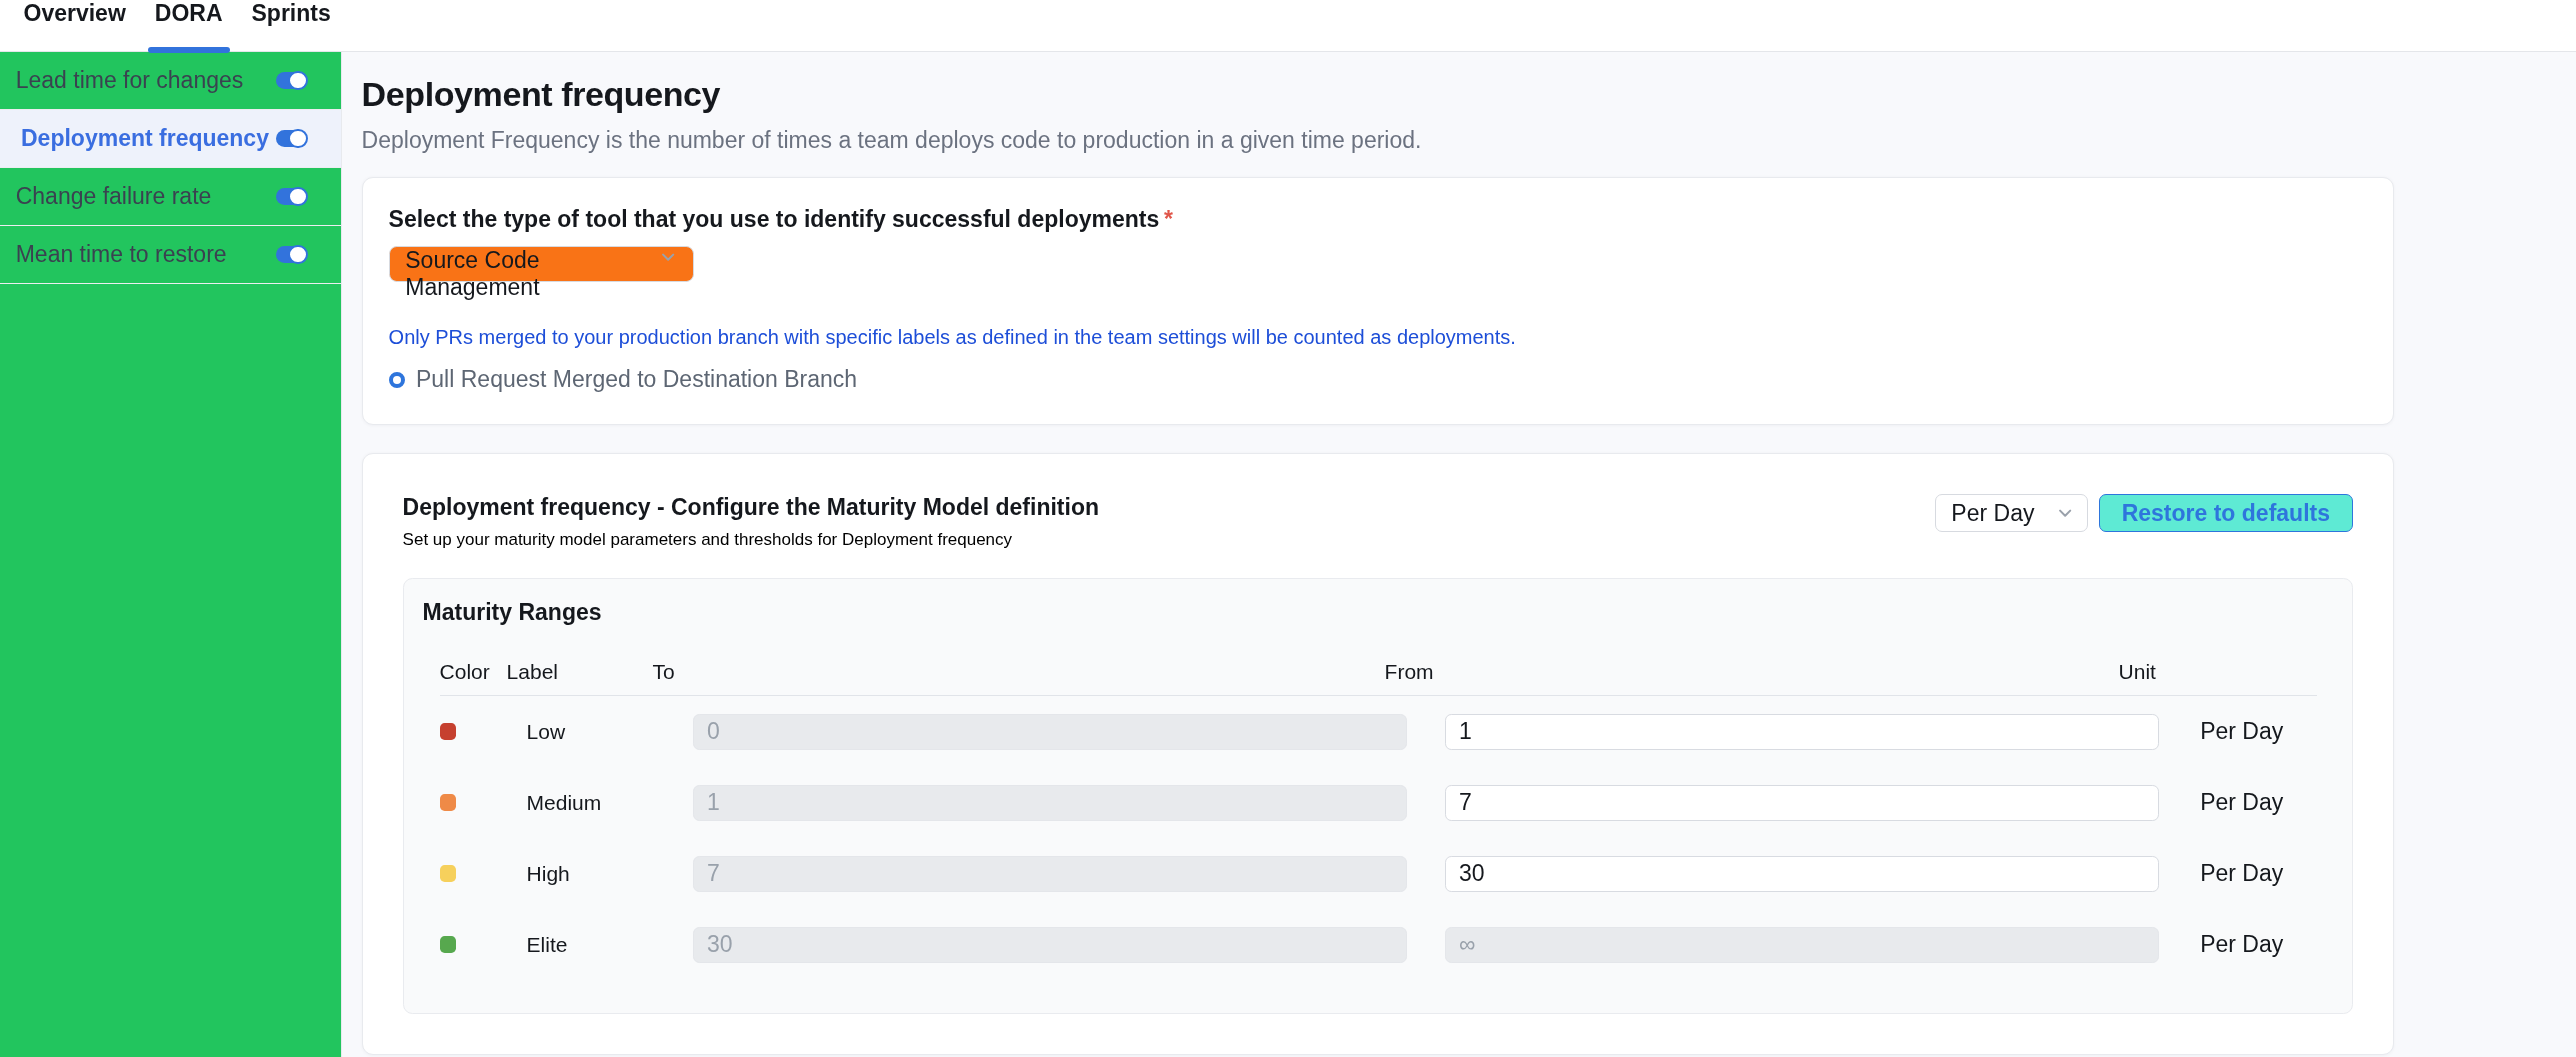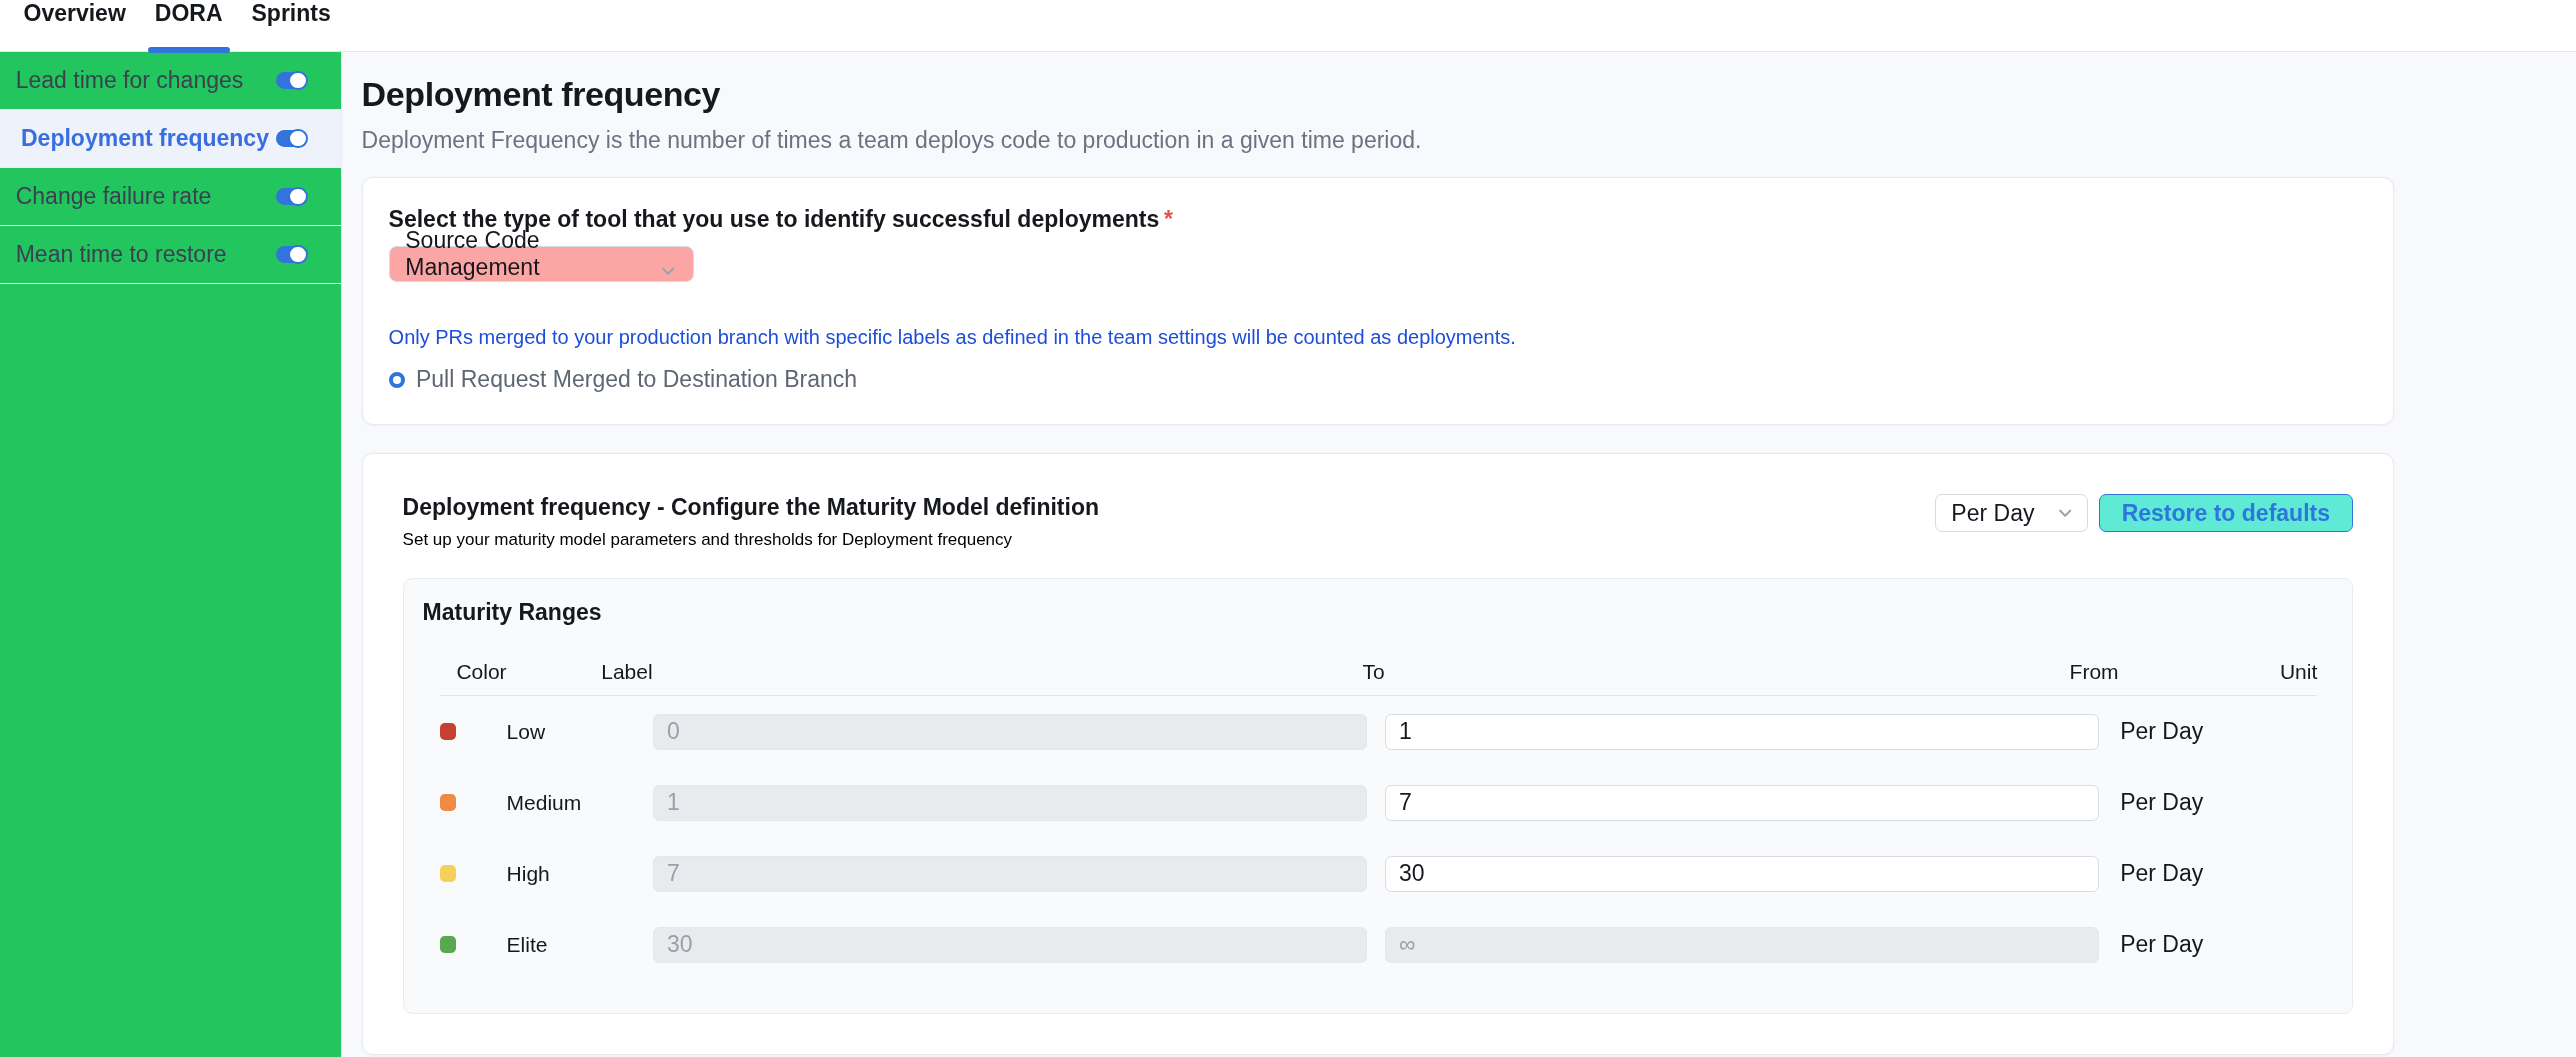--- a/index.html
+++ b/index.html
@@ -57,22 +57,22 @@
 
   .card {
     background:#ffffff; border:0.8px solid #e8eaee; border-radius:11px;
     box-shadow:0 0.8px 3.1px rgba(20,30,60,0.04);
   }
   .card1 { margin-top:23.5px; padding:28px 26px 31px 26px; }
   .field-label { font-size:23px; font-weight:600; color:#15181d; }
   .req-mark { color:#e0564a; margin-left:4.7px; font-weight:600; }
 
   .selectbox {
-    margin-top:13.3px; width:305px; height:36px; background:#fca5a5;
-    border:1.6px solid #d7dae0; border-radius:7.8px; display:flex; align-items:flex-end;
+    margin-top:13.3px; width:305px; height:36px; background:#f97316;
+    border:1.6px solid #d7dae0; border-radius:7.8px; display:flex; align-items:flex-start;
     justify-content:space-between; padding:0 14px 0 15.7px; font-size:23px; color:#15181d;
     cursor:pointer;
     gap:33px;
   }
   .chev { width:20.3px; height:20.3px; flex:0 0 auto; }
   .note { margin-top:44px; font-size:20px; color:#1d4ed8; }
   .radio-row { margin-top:17px; display:flex; align-items:center; }
   .radio {
     width:16.4px; height:16.4px; border-radius:50%; background:#ffffff;
     border:4.7px solid #2e75dc; flex:0 0 auto; cursor:pointer;
@@ -99,22 +99,22 @@
     margin-top:28px; background:#f9fafb; border:0.8px solid #e9ebef;
     border-radius:9.4px; padding:20.3px 19px 33px 19px;
   }
   .panel-title { font-size:23px; font-weight:700; color:#15181d; }
 
   .mtable { margin:34px 15.7px 0 17px; }
   .thead, .trow {
     display:grid; grid-template-columns:67px 146px 732px 734px auto; align-items:center;
   }
   .thead { border-bottom:1.6px solid #e1e4e9; padding-bottom:11px; }
-  .th { font-size:21px; font-weight:500; color:#15181d;text-align:right; }
-  .trow { height:71px; }
+  .th { font-size:21px; font-weight:500; color:#15181d; }
+  .trow { height:71px;gap:20px; }
   .trow:first-of-type { margin-top:0.8px; }
   .swatch { width:16.4px; height:16.4px; border-radius:4.7px; }
   .row-label { font-size:21px; color:#15181d; }
   .num-input {
     width:714px; height:36px; border-radius:6.3px; font-size:23px; padding:0 13.3px;
     font-family:inherit; outline:none;
   }
   .num-input.locked {
     background:#e8eaed; border:0.8px solid #e4e6ea; color:#99a1ab;
   }

